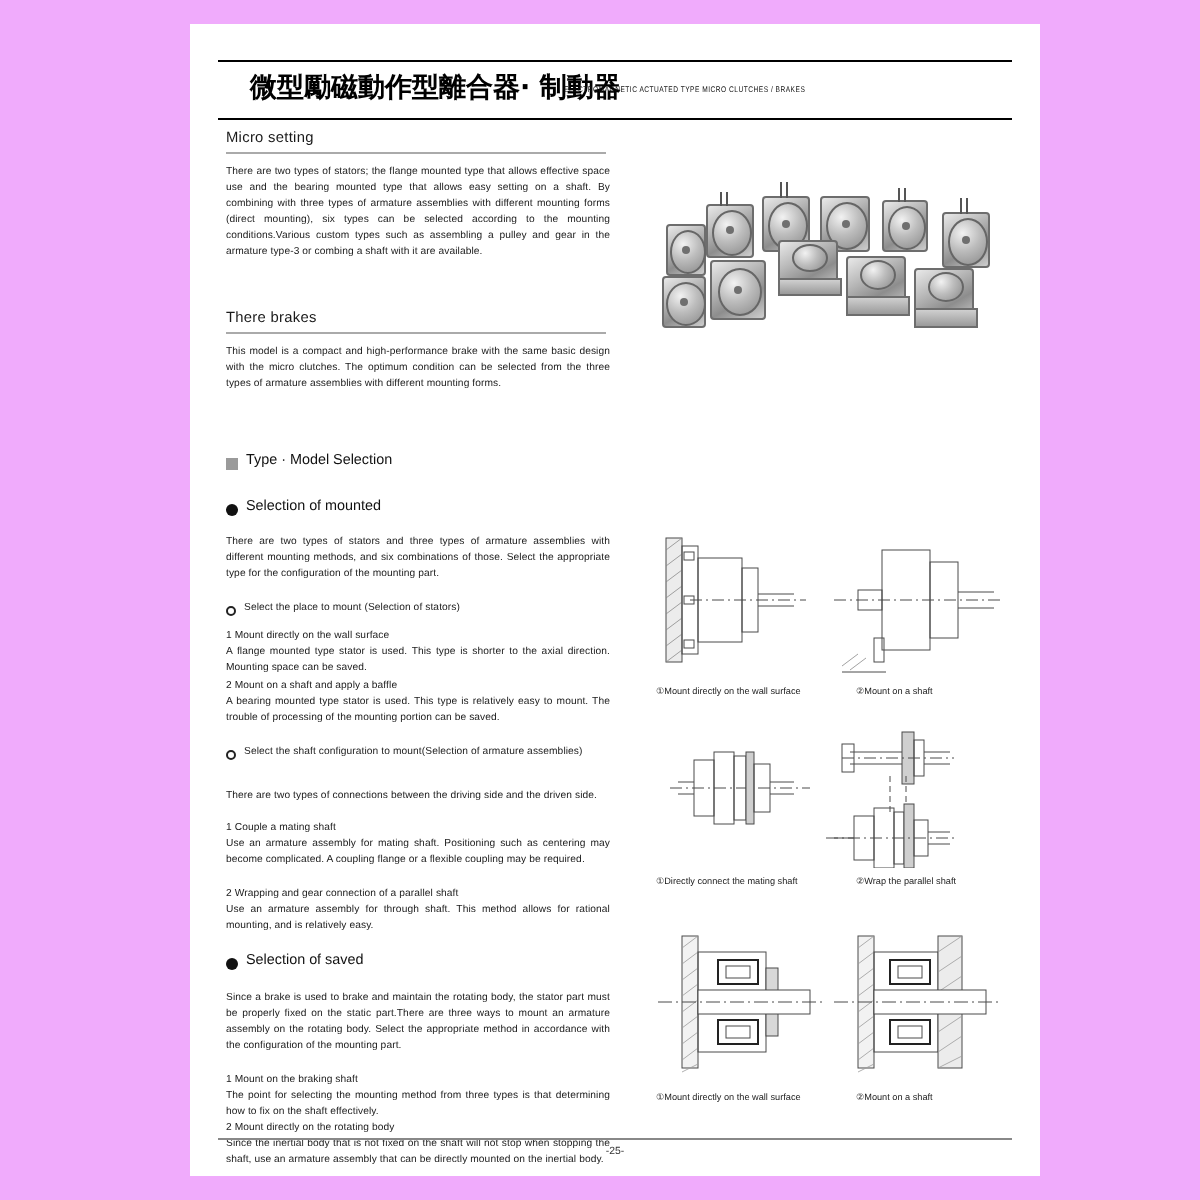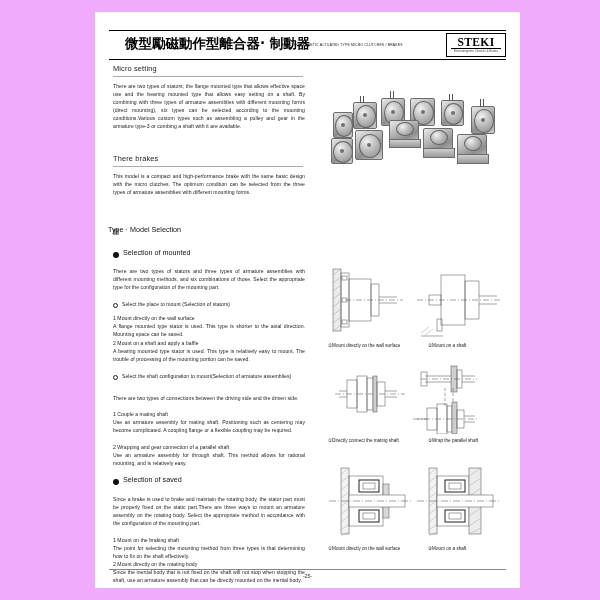--- a/index.html
+++ b/index.html
@@ -237,25 +237,20 @@
 <body>
 
 <div class="page">
   <div class="sheet">
 
     <div class="header">
       <div class="header-rule-top"></div>
       <div class="header-rule-bot"></div>
       <div class="header-title-cjk">微型勵磁動作型離合器· 制動器</div>
       <div class="header-sub">ELECTROMAGNETIC ACTUATED TYPE MICRO CLUTCHES / BRAKES</div>
-      <div class="logo-box">
-        <div class="logo-word">STEKI</div>
-        <div class="logo-underline"></div>
-        <div class="logo-tag">Electromagnetic Clutches &amp; Brakes</div>
-      </div>
     </div>
 
     <div class="sec-title" style="left:18px; top:52px;">Micro setting</div>
     <div class="hr-thin" style="left:18px; top:64px; width:190px;"></div>
     <div class="para" style="left:18px; top:70px; width:192px;">There are two types of stators; the flange mounted type that allows effective space use and the bearing mounted type that allows easy setting on a shaft. By combining with three types of armature assemblies with different mounting forms (direct mounting), six types can be selected according to the mounting conditions.Various custom types such as assembling a pulley and gear in the armature type-3 or combing a shaft with it are available.</div>
 
     <div class="sec-title" style="left:18px; top:142px;">There brakes</div>
     <div class="hr-thin" style="left:18px; top:154px; width:190px;"></div>
     <div class="para" style="left:18px; top:160px; width:192px;">This model is a compact and high-performance brake with the same basic design with the micro clutches. The optimum condition can be selected from the three types of armature assemblies with different mounting forms.</div>
 
@@ -321,21 +316,21 @@
         <div class="base" style="left:0px; top:20px; width:30px; height:8px;"></div>
       </div>
       <div class="prod" style="left:126px; top:44px; width:30px; height:28px;">
         <div class="body"></div>
         <div class="face" style="left:7px; top:2px; width:16px; height:13px;"></div>
         <div class="base" style="left:0px; top:20px; width:30px; height:8px;"></div>
       </div>
     </div>
 
     <div class="bullet-sq" style="left:18px; top:217px;"></div>
-    <div class="blk-head" style="left:13px; top:213px;">Type · Model Selection</div>
+    <div class="blk-head" style="left:28px; top:213px;">Type · Model Selection</div>
 
     <div class="bullet-dot" style="left:18px; top:240px;"></div>
     <div class="blk-head" style="left:28px; top:236px;">Selection of mounted</div>
 
     <div class="para" style="left:18px; top:255px; width:192px;">There are two types of stators and three types of armature assemblies with different mounting methods, and six combinations of those. Select the appropriate type for the configuration of the mounting part.</div>
 
     <div class="bullet-ring" style="left:18px; top:291px;"></div>
     <div class="para para-narrow" style="left:27px; top:288px; width:185px;">Select the place to mount (Selection of stators)</div>
 
     <div class="para para-narrow" style="left:18px; top:302px; width:192px;">1  Mount directly on the wall surface</div>

